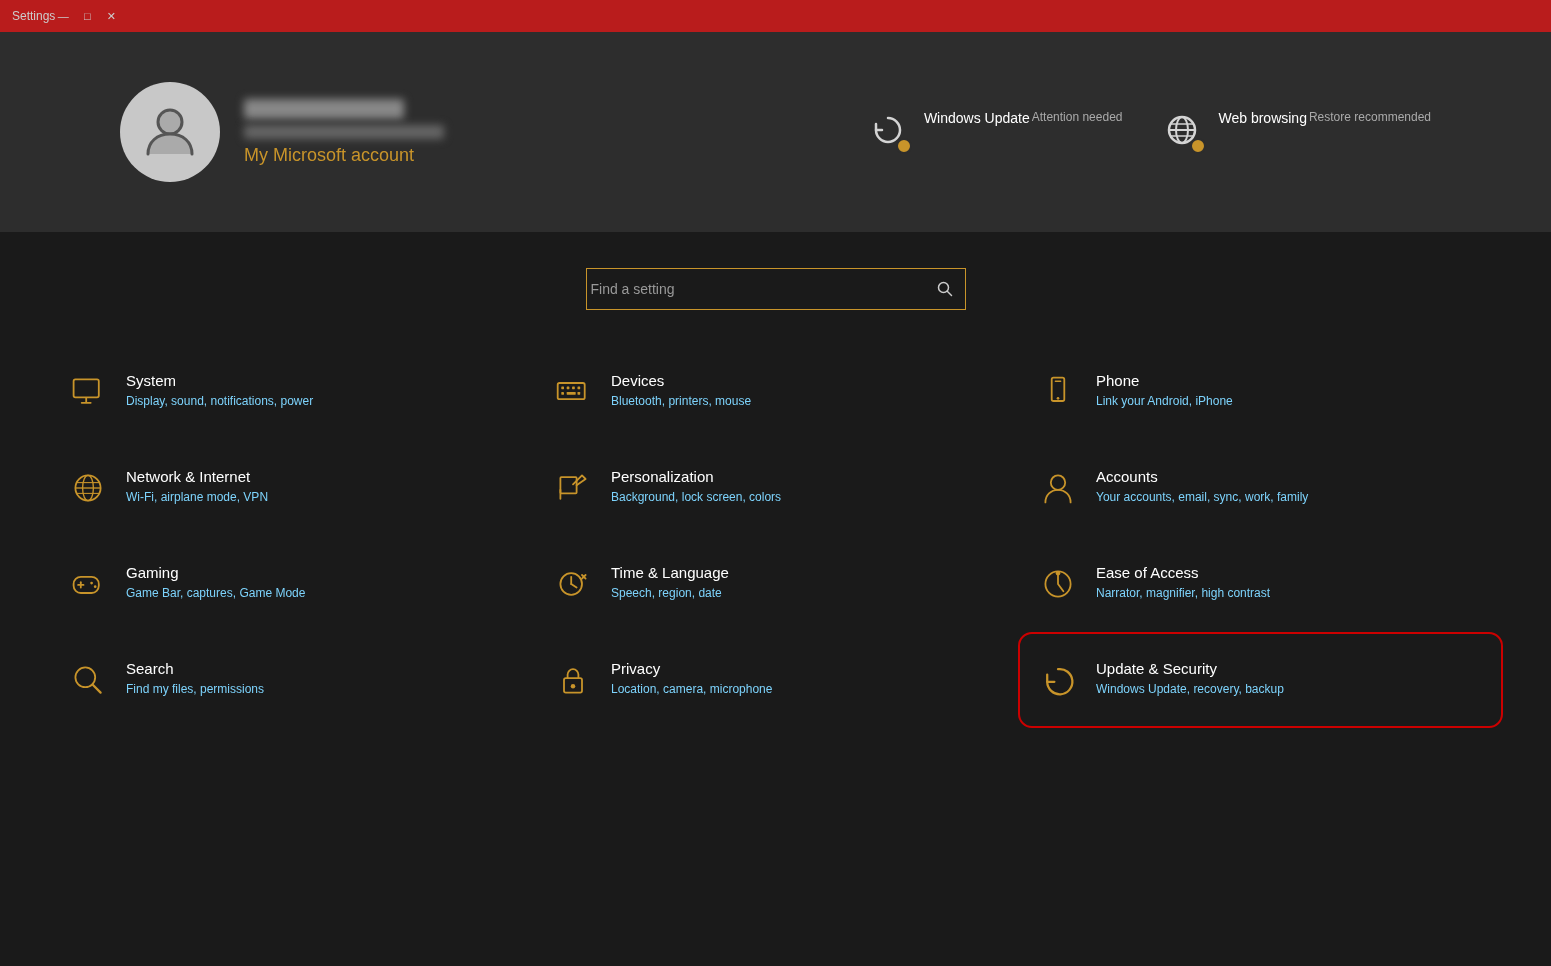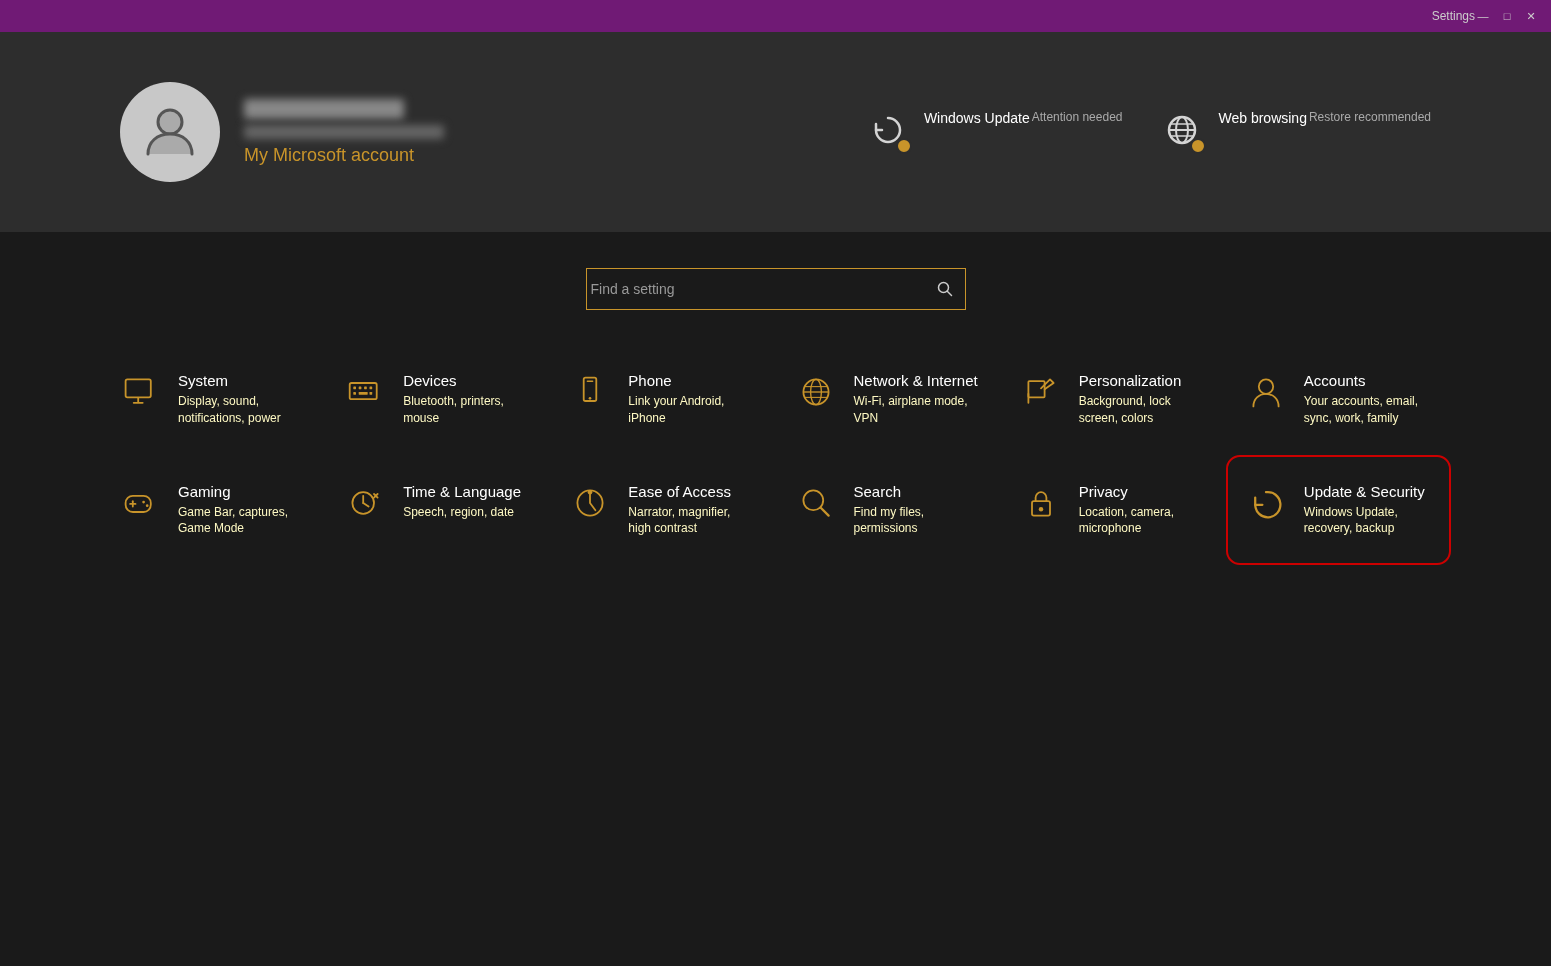--- a/index.html
+++ b/index.html
@@ -8,25 +8,25 @@
       height: 966px;
       background: #1a1a1a;
       color: #ffffff;
       font-family: 'Segoe UI', Arial, sans-serif;
       overflow: hidden;
       position: relative;
     }
 
     
     .title-bar {
-      background: #701a75;
+      background: #b91c1c;
       height: 32px;
       display: flex;
       align-items: center;
-      justify-content: flex-end;
+      justify-content: flex-start;
       padding: 0 12px;
     }
     .title-bar-title {
       font-size: 12px;
       color: #cccccc;
     }
     .title-bar-controls {
       display: flex;
       gap: 8px;
     }
@@ -179,23 +179,23 @@
       cursor: pointer;
       display: flex;
       align-items: center;
       justify-content: center;
       color: #cccccc;
       font-size: 16px;
     }
 
     
     .settings-grid {
-      padding: 10px 100px;
+      padding: 10px 48px;
       display: grid;
-      grid-template-columns: repeat(6, 1fr);
+      grid-template-columns: repeat(3, 1fr);
       gap: 0;
     }
     .settings-item {
       display: flex;
       align-items: flex-start;
       gap: 18px;
       padding: 28px 20px;
       cursor: pointer;
       border-radius: 2px;
       transition: background 0.15s;
@@ -222,21 +222,21 @@
       flex-direction: column;
       gap: 4px;
     }
     .settings-item-title {
       font-size: 15px;
       color: #ffffff;
       font-weight: 400;
     }
     .settings-item-desc {
       font-size: 12px;
-      color: #fef9c3;
+      color: #7dd3fc;
       line-height: 1.4;
       max-width: 220px;
     }
 
     
     .icon-gold { stroke: #c8942a; fill: none; stroke-width: 2; }
   </style>
 </head>
 <body>
 

